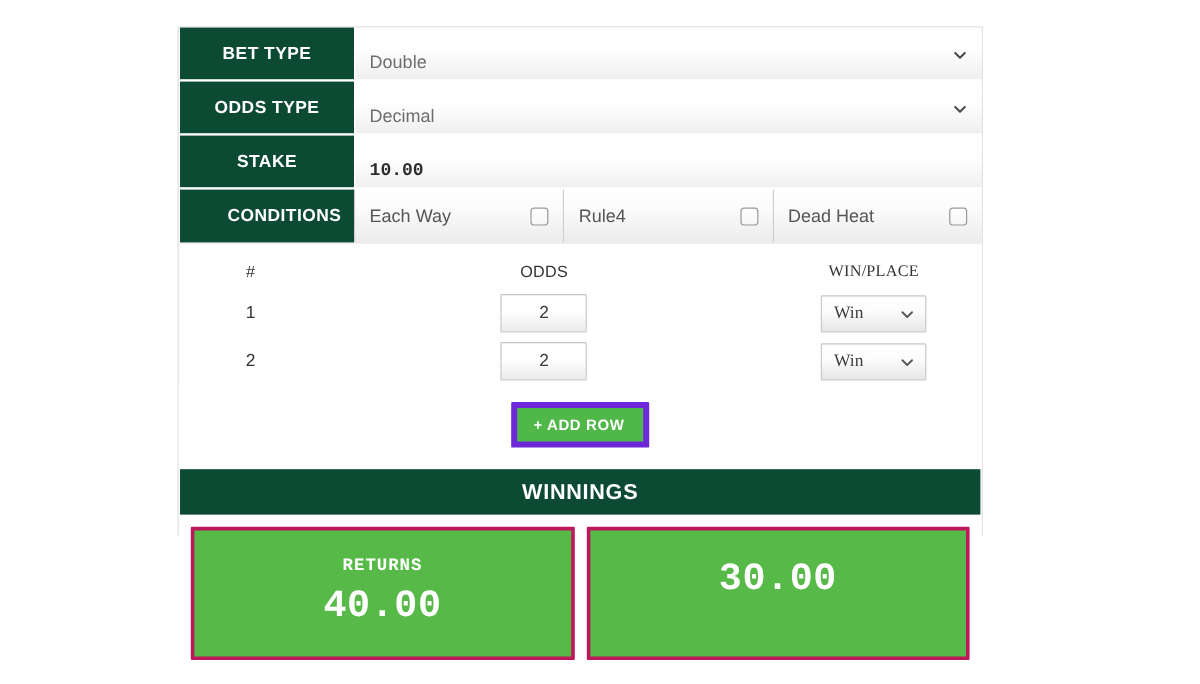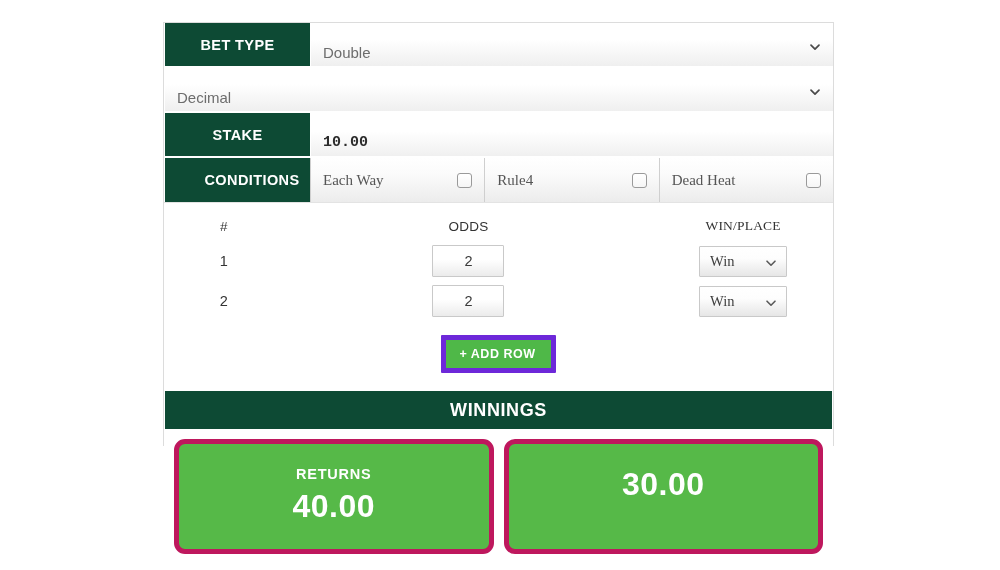--- a/index.html
+++ b/index.html
@@ -7,21 +7,21 @@
   html, body {
     width: 1000px;
     height: 570px;
     background: #ffffff;
     font-family: "Liberation Sans", sans-serif;
     overflow: hidden;
   }
 
   #app {
     position: absolute;
-    left: 163px;
+    left: 148px;
     top: 22px;
     width: 671px;
     height: 424px;
     background: #ffffff;
     border: 1px solid #dcdcdc;
   }
 
   
   .row {
     display: flex;
@@ -114,21 +114,20 @@
     display: flex;
     align-items: center;
     justify-content: space-between;
     padding: 0 12px 0 12px;
     border-left: 1px solid #cfcfcf;
   }
   .cond-cell:first-of-type { border-left: 1px solid #ffffff; }
   .cond-text {
     font-size: 15px;
     color: #555555;
-    font-family: Liberation Serif, serif;
   }
   .cbox {
     width: 15px;
     height: 15px;
     border: 1px solid #9a9a9a;
     border-radius: 3px;
     background: linear-gradient(to bottom,#ffffff,#f6f6f6);
   }
 
   
@@ -225,25 +224,26 @@
 
   .results {
     display: flex;
     gap: 10px;
     padding: 10px 10px 12px 10px;
     background: #ffffff;
   }
   .result-card {
     flex: 1;
     background: #56b948;
-    border: 5px solid #be185d;
+    border: 3px solid #be185d;
     color: #ffffff;
     text-align: center;
     padding: 22px 0 24px 0;
-    border-radius: 11px;
+    border-radius: 1px;
+    font-family: Liberation Mono, monospace;
   }
   .result-title {
     font-size: 14.5px;
     font-weight: bold;
     letter-spacing: 0.8px;
     margin-bottom: 6px;
   }
   .result-value {
     font-size: 32px;
     font-weight: bold;
@@ -262,20 +262,21 @@
       <span class="chevron">
         <svg viewBox="0 0 12 12" width="12" height="12">
             <path d="M2 4.2 L6 8.2 L10 4.2" fill="none" stroke="#4a4a4a" stroke-width="1.7" stroke-linecap="round" stroke-linejoin="round"></path>
           </svg>
       </span>
     </div>
   </div>
   <div class="strip"></div>
 
   <div class="row">
+    <div class="label-cell">ODDS TYPE</div>
     <div class="field-cell">
       <span class="field-text">Decimal</span>
       <span class="chevron">
         <svg viewBox="0 0 12 12" width="12" height="12">
             <path d="M2 4.2 L6 8.2 L10 4.2" fill="none" stroke="#4a4a4a" stroke-width="1.7" stroke-linecap="round" stroke-linejoin="round"></path>
           </svg>
       </span>
     </div>
   </div>
   <div class="strip"></div>

